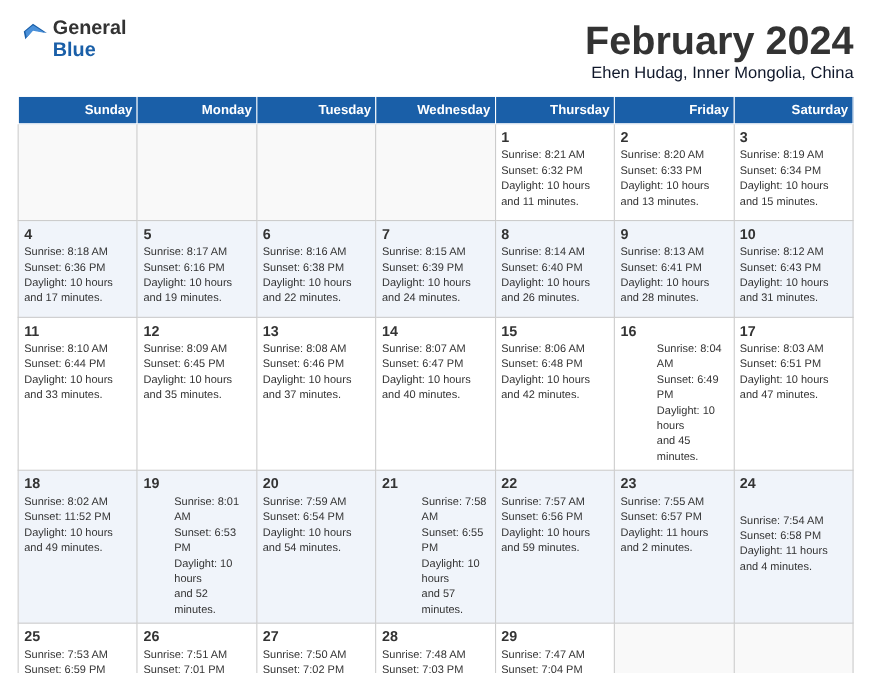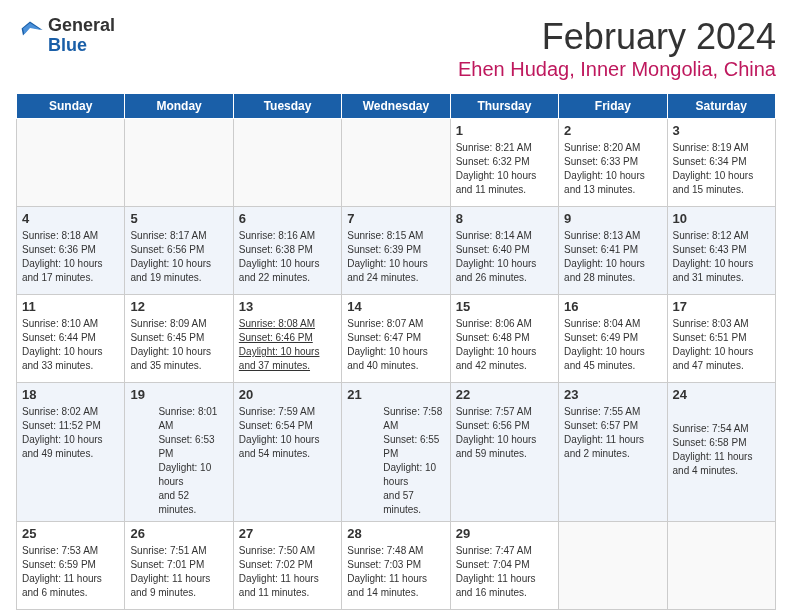--- a/index.html
+++ b/index.html
@@ -30,37 +30,37 @@
     .logo-text .blue { color: #1a5fa8; }
     .logo-bird {
       width: 28px;
       height: 28px;
     }
     .title-block {
       text-align: right;
     }
     .month-title {
       font-size: 36px;
-      font-weight: normal;
+      font-weight: bold;
       color: #333;
     }
     .subtitle {
-      font-size: 20px;
-      color: #be185d;
+      font-size: 15px;
+      color: #0f172a;
     }
     .calendar {
       width: 100%;
       border-collapse: collapse;
       font-size: 11px;
     }
     .calendar th {
       background: #1a5fa8;
       color: #fff;
       padding: 5px 4px;
-      text-align: center;
+      text-align: right;
       font-size: 12px;
       font-weight: bold;
       border: 1px solid #fff;
     }
     .calendar td {
       border: 1px solid #ccc;
       vertical-align: top;
       padding: 4px 5px;
       height: 88px;
       width: 108px;
@@ -146,21 +146,21 @@
         <td>
           <div class="day-number">4</div>
           <div class="day-info" style="white-space: pre-line;">Sunrise: 8:18 AM
 Sunset: 6:36 PM
 Daylight: 10 hours
 and 17 minutes.</div>
         </td>
         <td>
           <div class="day-number">5</div>
           <div class="day-info" style="white-space: pre-line;">Sunrise: 8:17 AM
-Sunset: 6:56 PM
+Sunset: 6:16 PM
 Daylight: 10 hours
 and 19 minutes.</div>
         </td>
         <td>
           <div class="day-number">6</div>
           <div class="day-info" style="white-space: pre-line;">Sunrise: 8:16 AM
 Sunset: 6:38 PM
 Daylight: 10 hours
 and 22 minutes.</div>
         </td>
@@ -203,42 +203,42 @@
         </td>
         <td>
           <div class="day-number">12</div>
           <div class="day-info" style="white-space: pre-line;">Sunrise: 8:09 AM
 Sunset: 6:45 PM
 Daylight: 10 hours
 and 35 minutes.</div>
         </td>
         <td>
           <div class="day-number">13</div>
-          <div class="day-info" style="white-space: pre-line; text-decoration: underline;">Sunrise: 8:08 AM
+          <div class="day-info" style="white-space: pre-line;">Sunrise: 8:08 AM
 Sunset: 6:46 PM
 Daylight: 10 hours
 and 37 minutes.</div>
         </td>
         <td>
           <div class="day-number">14</div>
           <div class="day-info" style="white-space: pre-line;">Sunrise: 8:07 AM
 Sunset: 6:47 PM
 Daylight: 10 hours
 and 40 minutes.</div>
         </td>
         <td>
           <div class="day-number">15</div>
           <div class="day-info" style="white-space: pre-line;">Sunrise: 8:06 AM
 Sunset: 6:48 PM
 Daylight: 10 hours
 and 42 minutes.</div>
         </td>
         <td>
           <div class="day-number">16</div>
-          <div class="day-info" style="white-space: pre-line;">Sunrise: 8:04 AM
+          <div class="day-info" style="white-space: pre-line; margin-left: 33px;">Sunrise: 8:04 AM
 Sunset: 6:49 PM
 Daylight: 10 hours
 and 45 minutes.</div>
         </td>
         <td>
           <div class="day-number">17</div>
           <div class="day-info" style="white-space: pre-line;">Sunrise: 8:03 AM
 Sunset: 6:51 PM
 Daylight: 10 hours
 and 47 minutes.</div>

